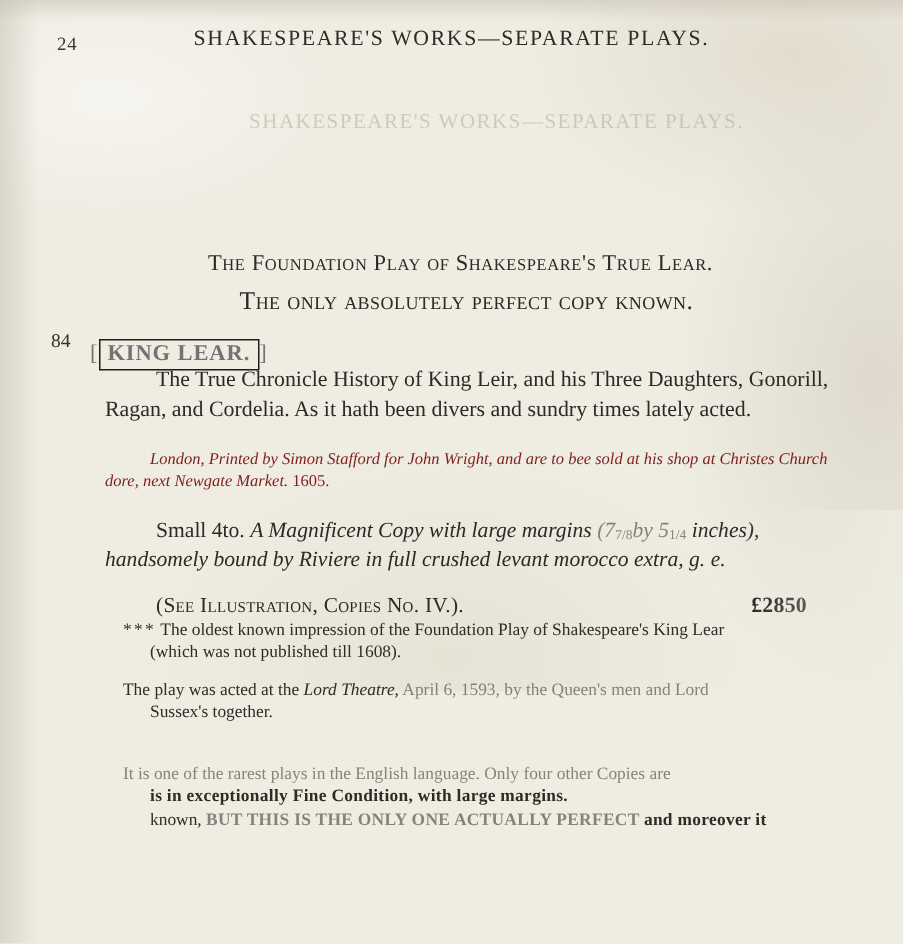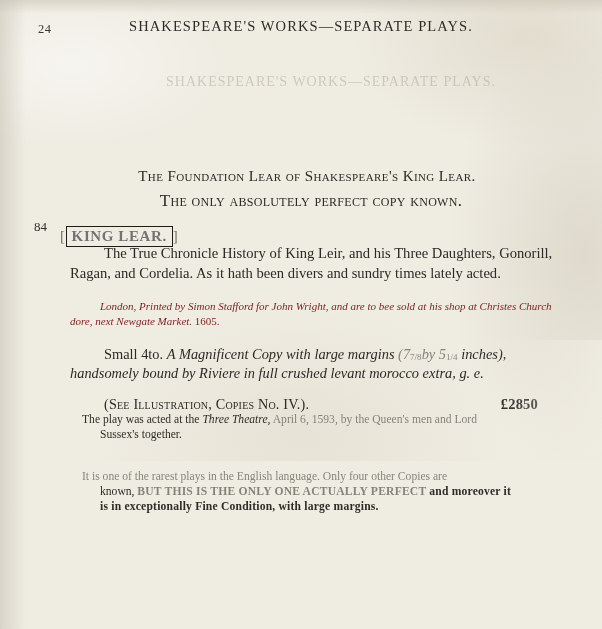--- a/index.html
+++ b/index.html
@@ -268,21 +268,21 @@
 
   <div class="running-head">
     <div class="folio">24</div>
     <div class="head-title">Shakespeare's Works—Separate Plays.</div>
   </div>
 
   <div class="ghost">SHAKESPEARE'S WORKS—SEPARATE PLAYS.</div>
 
   <div class="entry">
 
-    <p class="line-foundation">The Foundation Lear of Shakespeare's King Lear.</p>
+    <p class="line-foundation">The Foundation Play of Shakespeare's True Lear.</p>
     <p class="line-only">The only absolutely perfect copy known.</p>
 
     <div class="title-row">
       <span class="item-number">84</span>
       <span class="bracket-title">
         <span class="bracket">[</span><span class="boxed">KING LEAR.</span><span class="bracket">]</span>
       </span>
     </div>
 
     <p class="body-para"><span class="indent"></span><span>The True Chronicle History of King Leir, and his Three Daughters, Gonorill, Ragan, and Cordelia.  As it hath been divers and sundry times lately acted.</span></p>
@@ -294,27 +294,31 @@
     <div class="plate-row">
       <span class="plate-ref">(See Illustration, Copies No. IV.).</span>
       <span class="price">£2850</span>
     </div>
   </div>
 
   <div class="ink-fade-right"></div>
 
   <div class="notes">
 
-
     <p class="note hanging">
-      <span>The play was acted at the </span><span class="it">Three Theatre,</span><span class="faded"> April 6, 1593, by the Queen's men and Lord</span>
+      <span class="stars">***</span><span>The oldest known impression of the Foundation Play of Shakespeare's King Lear</span>
+      <span class="cont">(which was not published till 1608).</span>
+    </p>
+
+    <p class="note hanging">
+      <span>The play was acted at the </span><span class="it">Lord Theatre,</span><span class="faded"> April 6, 1593, by the Queen's men and Lord</span>
       <span class="cont">Sussex's together.</span>
     </p>
 
     <p class="note hanging note-last">
       <span class="faded">It is one of the rarest plays in the English language.  Only four other Copies are</span>
+      <span class="cont bold-run">is in exceptionally Fine Condition, with large margins.</span>
       <span class="cont"><span>known, </span><span class="bold-run faded">BUT THIS IS THE ONLY ONE ACTUALLY PERFECT</span><span class="bold-run"> and moreover it</span></span>
-      <span class="cont bold-run">is in exceptionally Fine Condition, with large margins.</span>
     </p>
 
   </div>
 
 </div>
 
 </body></html>

